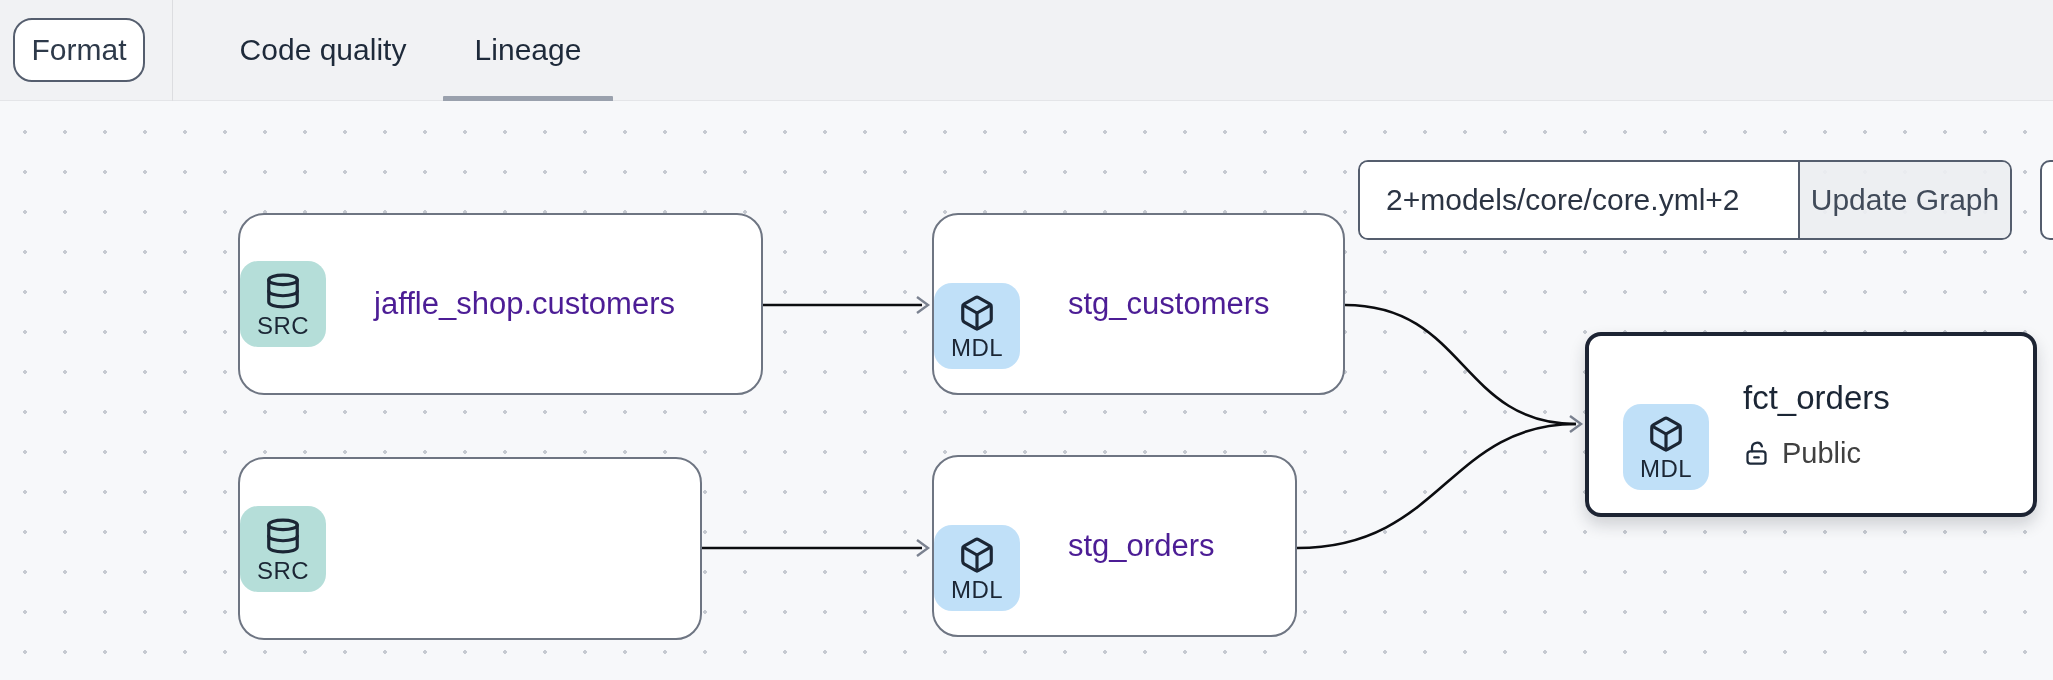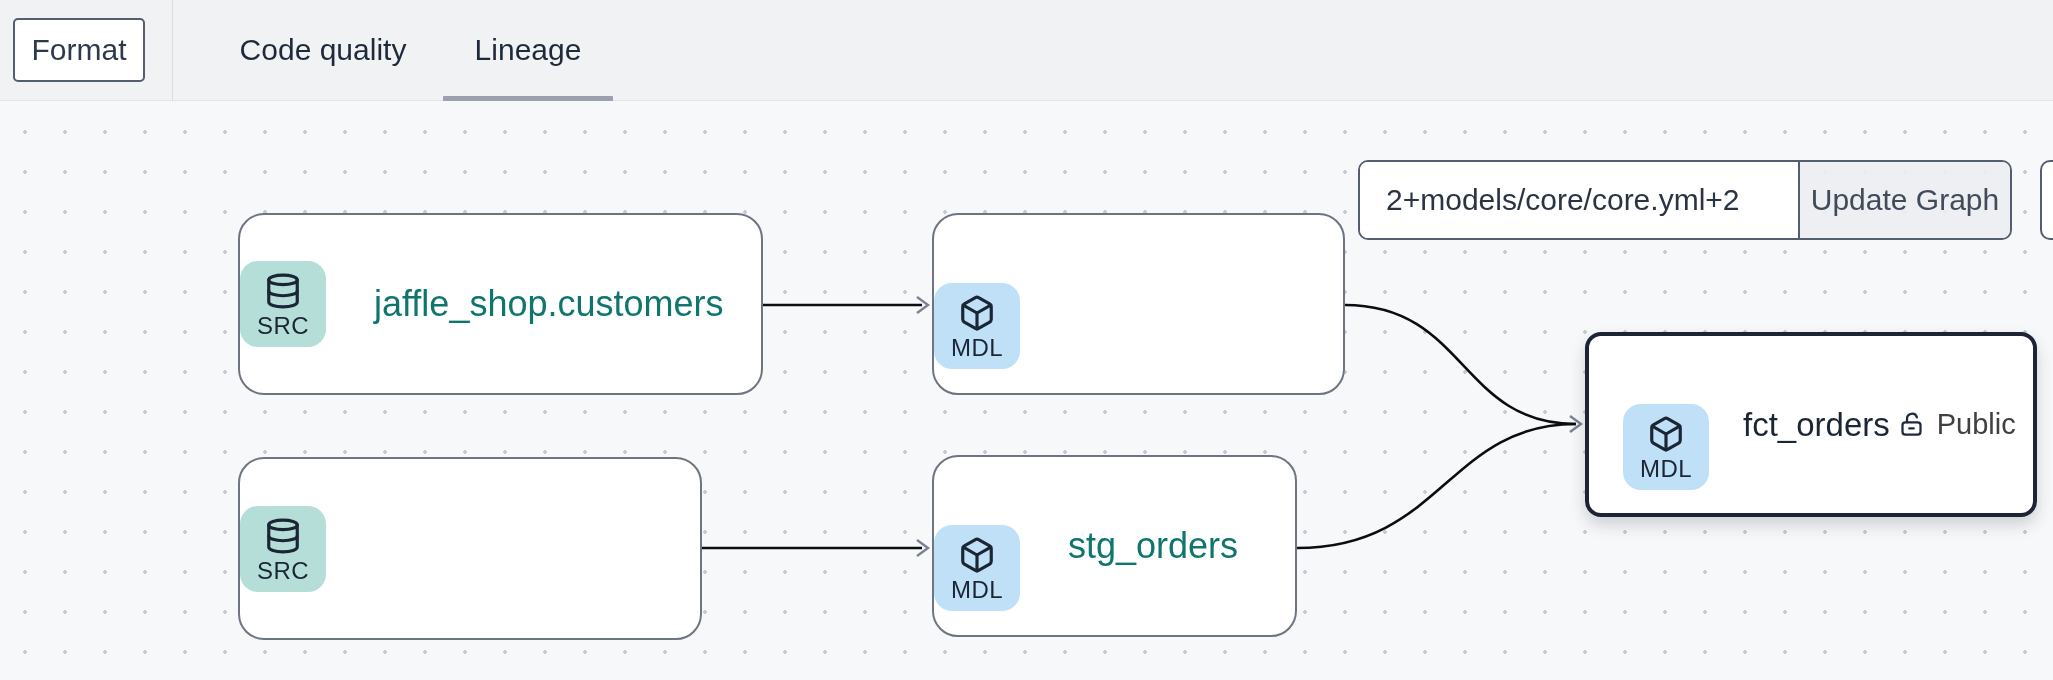--- a/index.html
+++ b/index.html
@@ -14,21 +14,21 @@
   
   .topbar{
     position:absolute;left:0;top:0;width:2053px;height:101px;
     background:var(--topbar-bg,#f1f2f4);
     border-bottom:1px solid #e4e5e8;
     box-sizing:border-box;
   }
   .format-btn{
     position:absolute;left:13px;top:18px;width:132px;height:64px;
     background:#ffffff;border:2px solid var(--border-strong,#555e6e);
-    border-radius:5px;display:flex;align-items:center;justify-content:center;
+    border-radius:19px;display:flex;align-items:center;justify-content:center;
     font-size:30px;color:#2e3a4a;cursor:pointer;box-sizing:border-box;
   }
   .topbar-divider{
     position:absolute;left:172px;top:0;width:1px;height:101px;background:#dcdde0;
   }
   .tab{
     position:absolute;top:0;height:100px;display:flex;align-items:center;justify-content:center;
     font-size:30px;color:#1e2a3a;cursor:pointer;
   }
   .tab-codequality{left:233px;width:180px;}
@@ -63,22 +63,22 @@
   .n-fct-orders{left:1585px;top:332px;width:452px;height:185px;padding-left:34px;gap:34px;}
   .badge{
     width:86px;height:86px;border-radius:18px;flex:none;
     display:flex;flex-direction:column;align-items:center;justify-content:center;
     gap:2px;padding-top:4px;box-sizing:border-box;
   }
   .badge-src{background:var(--src-badge,#b5ded9);}
   .badge-mdl{background:var(--mdl-badge,#c0e0f8);margin-top:44px;}
   .badge-label{font-size:24px;letter-spacing:0.5px;color:#1b2635;}
   .badge svg{display:block;}
-  .node-label{font-size:36px;color:#0f766e;white-space:nowrap;}
-  .node-text-col{display:flex;flex-direction:row;gap:8px;}
+  .node-label{font-size:31px;color:#4c1d95;white-space:nowrap;}
+  .node-text-col{display:flex;flex-direction:column;gap:20px;}
   .node-title{font-size:33px;color:#1b2635;}
   .access-row{display:flex;align-items:center;gap:12px;font-size:29px;color:#404040;}
   
   .selector-group{
     position:absolute;left:1358px;top:160px;width:654px;height:80px;
     border:2px solid var(--border-strong,#555e6e);border-radius:10px;
     box-sizing:border-box;display:flex;overflow:hidden;
   }
   .selector-input{
     flex:1;border:none;outline:none;background:#ffffff;
@@ -138,20 +138,21 @@
 
 <div class="node n-stg-customers">
   <div class="badge badge-mdl">
     <svg width="38" height="38" viewBox="0 0 24 24" fill="none" stroke="#1b2635" stroke-width="2" stroke-linecap="round" stroke-linejoin="round">
       <path d="M21 8a2 2 0 0 0-1-1.73l-7-4a2 2 0 0 0-2 0l-7 4A2 2 0 0 0 3 8v8a2 2 0 0 0 1 1.73l7 4a2 2 0 0 0 2 0l7-4A2 2 0 0 0 21 16Z"></path>
       <path d="m3.3 7 8.7 5 8.7-5"></path>
         <path d="M12 22V12"></path>
     </svg>
     <span class="badge-label">MDL</span>
   </div>
+  <span class="node-label">stg_customers</span>
 </div>
 
 <div class="node n-orders">
   <div class="badge badge-src">
     <svg width="38" height="38" viewBox="0 0 24 24" fill="none" stroke="#1b2635" stroke-width="2" stroke-linecap="round" stroke-linejoin="round">
       <ellipse cx="12" cy="5" rx="9" ry="3"></ellipse>
         <path d="M3 5v14a9 3 0 0 0 18 0V5"></path>
         <path d="M3 12a9 3 0 0 0 18 0"></path>
     </svg>
     <span class="badge-label">SRC</span>

